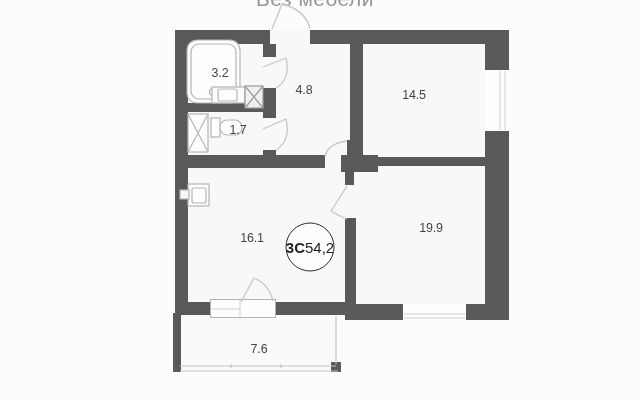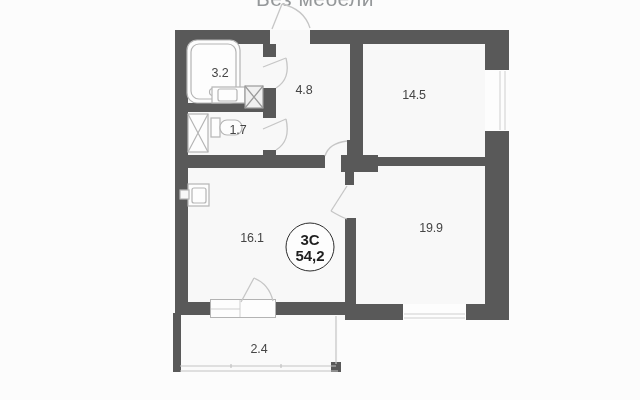--- a/index.html
+++ b/index.html
@@ -17,25 +17,25 @@
   svg.overlay{position:absolute;left:0;top:0;z-index:5;}
   .area-label{
     position:absolute;z-index:8;transform:translate(-50%,-50%);
     font-size:12.5px;font-weight:400;color:#454545;letter-spacing:-0.2px;
     white-space:nowrap;
   }
   .badge{
     position:absolute;z-index:9;left:287px;top:247px;transform:translate(-50%,-50%);
     width:47px;height:47px;border-radius:50%;
     border:1.6px solid #2d2d2d;background:#fdfdfd;
-    display:flex;flex-direction:column;align-items:center;justify-content:center;
+    display:flex;flex-direction:row;align-items:center;justify-content:center;
     line-height:1.05;
   }
   .badge .type{font-size:15px;font-weight:700;color:#1f1f1f;}
-  .badge .total{font-size:15px;font-weight:700;color:#1f1f1f;}
+  .badge .total{font-size:15px;font-weight:400;color:#1f1f1f;}
   .plan-title{
     position:absolute;z-index:4;left:92px;top:-13px;width:400px;text-align:center;
     font-size:21px;color:#95989a;letter-spacing:0.5px;
   }
 </style>
 </head>
 <body>
 
 <div id="stage">
 
@@ -141,20 +141,20 @@
       </g>
     </g>
   </svg>
 
   <div class="area-label" style="left:197px;top:73px">3.2</div>
   <div class="area-label" style="left:215px;top:130px">1.7</div>
   <div class="area-label" style="left:281px;top:90px">4.8</div>
   <div class="area-label" style="left:391px;top:95px">14.5</div>
   <div class="area-label" style="left:229px;top:238px">16.1</div>
   <div class="area-label" style="left:408px;top:228px">19.9</div>
-  <div class="area-label" style="left:236px;top:349px">2.4</div>
+  <div class="area-label" style="left:236px;top:349px">7.6</div>
 
   <div class="badge">
     <div class="type">3C</div>
     <div class="total">54,2</div>
   </div>
 
 </div>
 
 </body></html>

